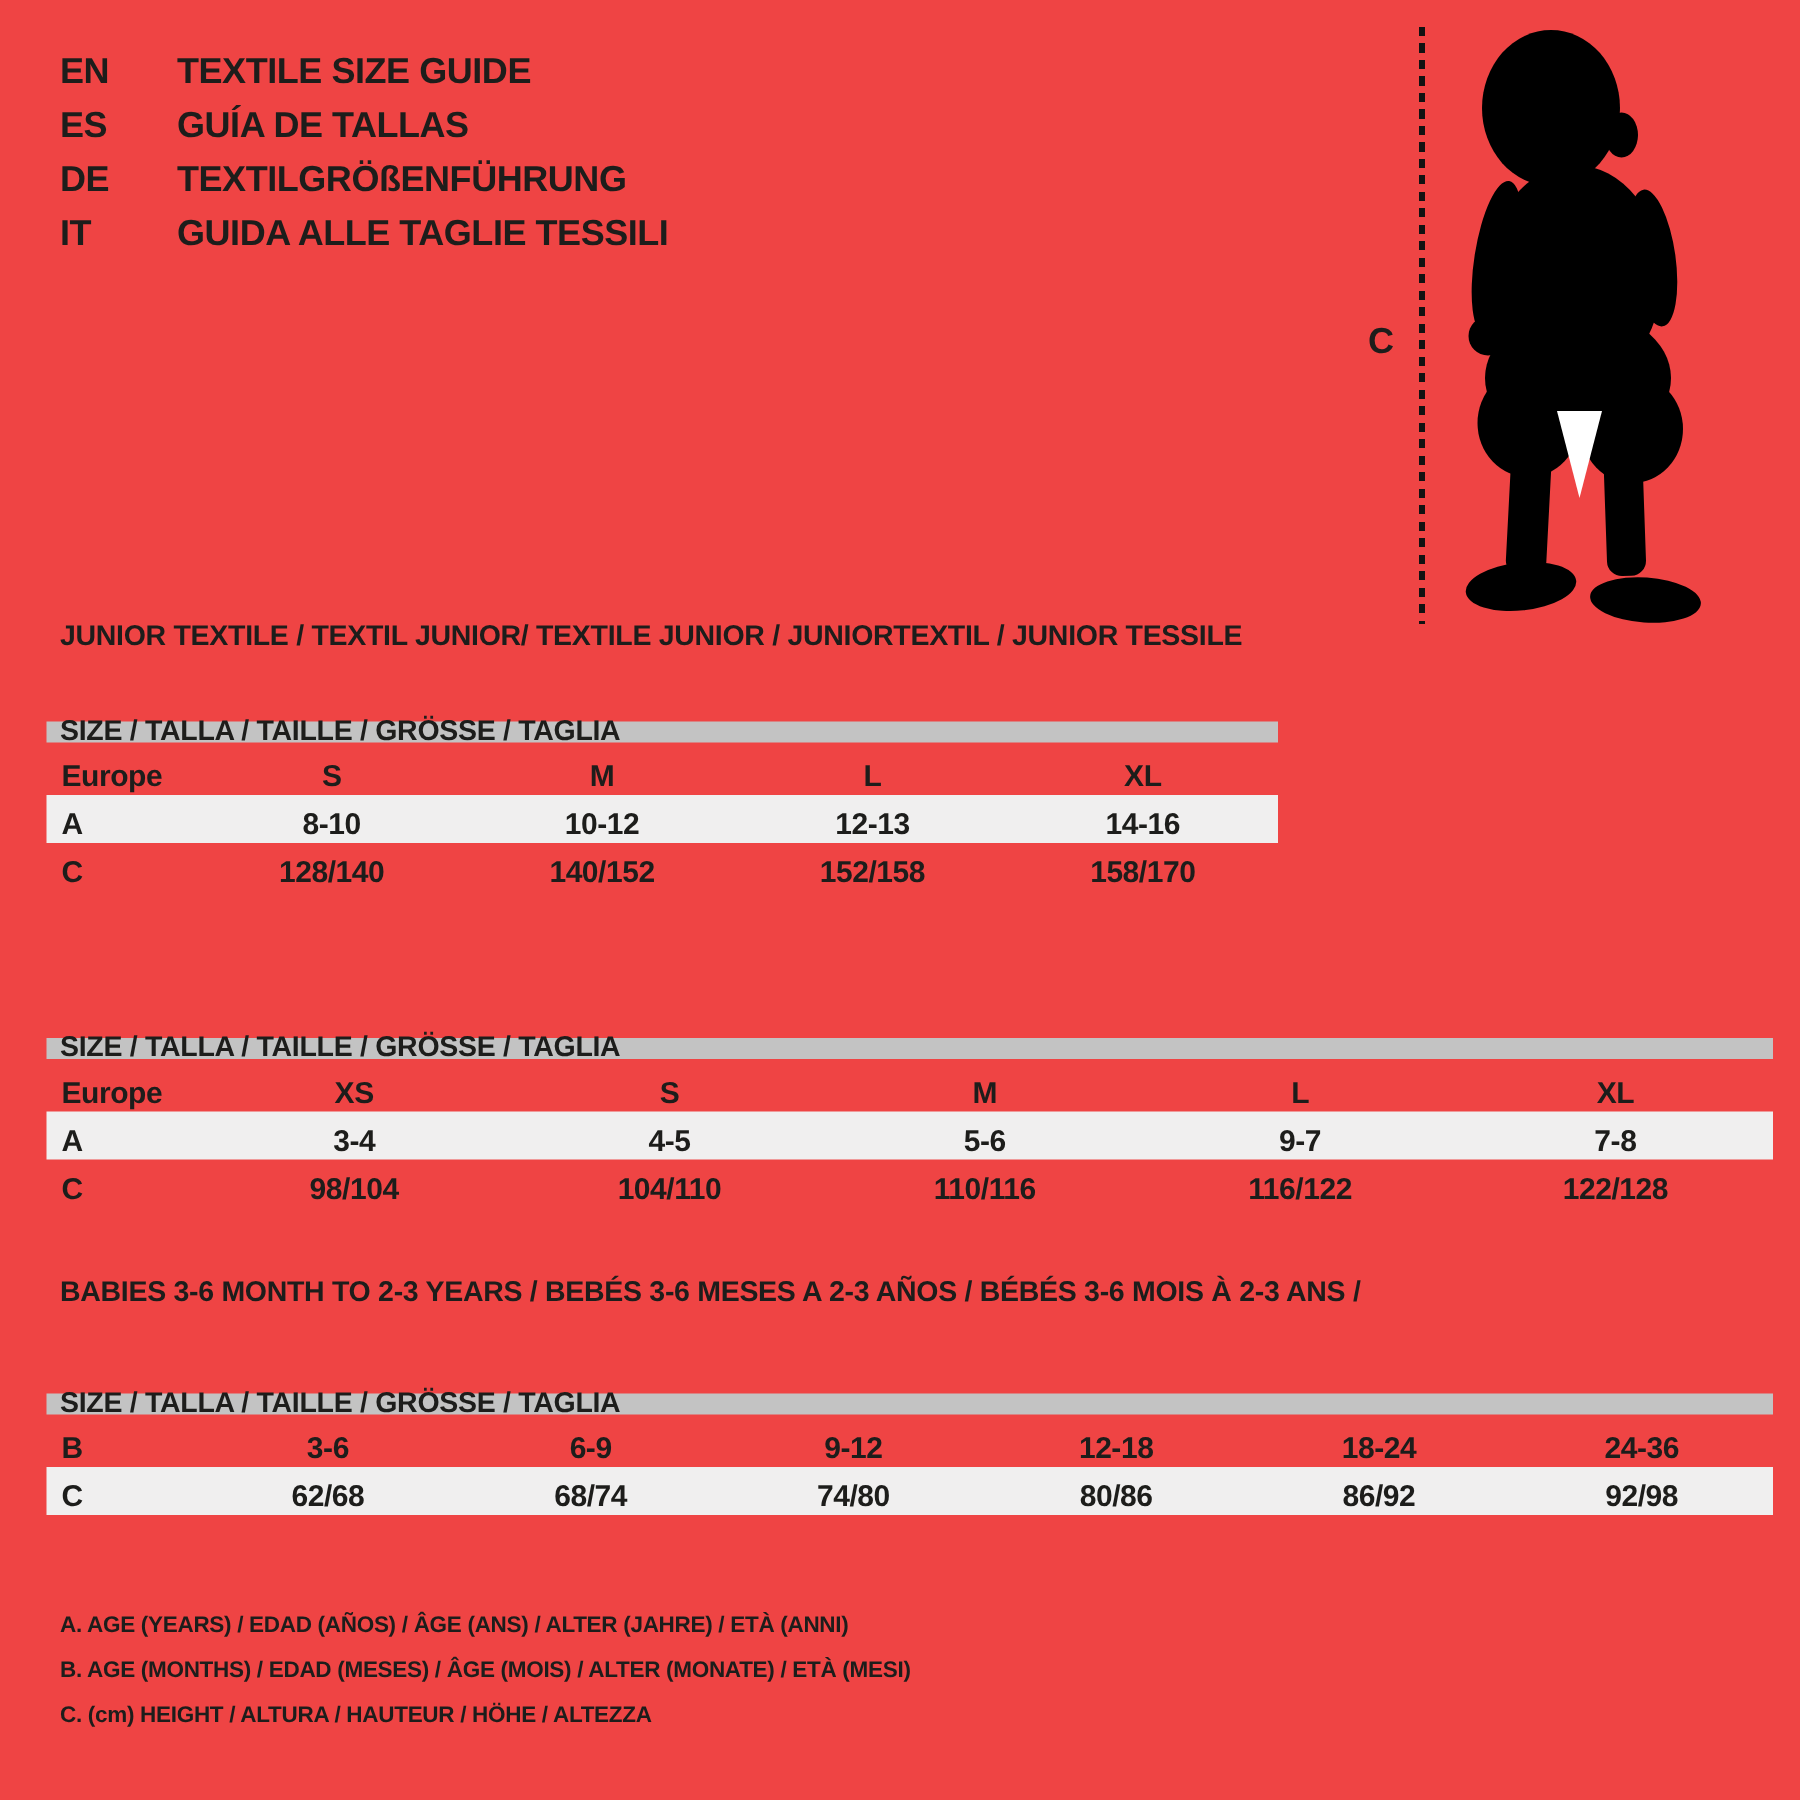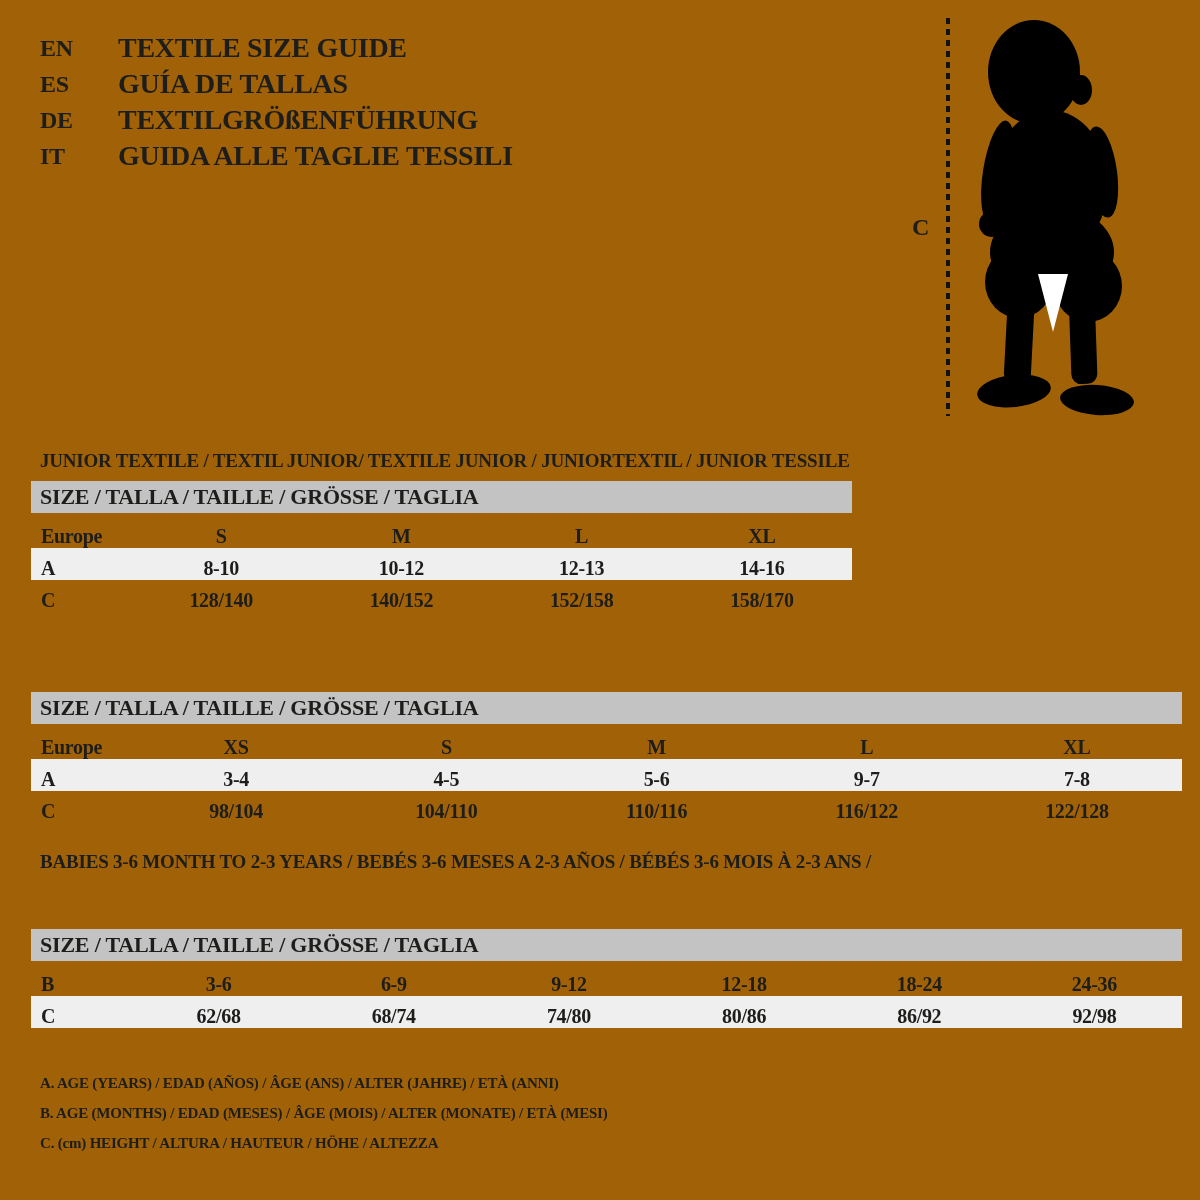--- a/index.html
+++ b/index.html
@@ -1,50 +1,50 @@
 <!DOCTYPE html>
 <html><head>
 <meta charset="utf-8">
 <style>
   html,body{margin:0;padding:0;background:#ffffff;}
   .page{
     position:relative;
     width:1200px;height:1200px;
-    background:#a16207;
-    font-family:Liberation Serif, serif;
+    background:#ef4444;
+    font-family:Liberation Sans, sans-serif;
     color:#1d1d1b;
     overflow:hidden;
   }
   
   .langs{position:absolute;left:40px;top:30px;}
   .lang-row{display:flex;height:36px;align-items:center;}
   .lang-code{width:78px;font-size:24px;font-weight:bold;letter-spacing:-0.3px;}
-  .lang-label{font-size:28px;font-weight:bold;letter-spacing:-0.3px;}
+  .lang-label{font-size:24px;font-weight:bold;letter-spacing:-0.3px;}
   
   .dash-line{
     position:absolute;left:946px;top:18px;width:4px;height:398px;
     background:repeating-linear-gradient(to bottom,#121212 0 6px,transparent 6px 11px);
   }
   .c-marker{position:absolute;left:912px;top:214px;font-size:24px;font-weight:bold;}
   .figure{position:absolute;left:962px;top:14px;width:178px;height:406px;}
   
   .sec-title{
     position:absolute;left:40px;
     font-size:19px;font-weight:bold;letter-spacing:-0.2px;white-space:nowrap;
   }
   .sec-title .subscript{font-size:12px;font-weight:bold;}
   .sec-title.two-line{white-space:normal;line-height:30px;width:960px;}
   
   .table{position:absolute;left:31px;}
   .table.w-junior{width:821px;}
   .table.w-wide{width:1151px;}
   .thead{
-    height:32px;margin-bottom:3px;background:#c3c3c3;
+    height:14px;margin-bottom:3px;background:#c3c3c3;
     display:flex;align-items:center;padding-left:9px;box-sizing:border-box;
-    font-size:22px;font-weight:bold;letter-spacing:-0.2px;
+    font-size:19px;font-weight:bold;letter-spacing:-0.2px;
   }
   .trow{display:flex;height:32px;align-items:flex-end;}
   .trow.zebra{background:#f0efef;}
   .tlabel{
     width:100px;flex:0 0 100px;padding-left:10px;box-sizing:border-box;
     font-size:20px;font-weight:bold;letter-spacing:-0.3px;
   }
   .tcell{
     flex:1;text-align:center;
     font-size:20px;font-weight:bold;letter-spacing:-0.3px;
@@ -104,21 +104,21 @@
         <rect x="108" y="276" width="26" height="94" rx="10" transform="rotate(-2 121 322)"></rect>
 
         <ellipse cx="52" cy="377" rx="37" ry="16" transform="rotate(-6 52 377)"></ellipse>
         <ellipse cx="135" cy="386" rx="37" ry="15" transform="rotate(4 135 386)"></ellipse>
       </g>
 
       <polygon points="91,318 76,260 106,260" fill="#ffffff"></polygon>
     </svg>
   </div>
 
-  <div class="sec-title" style="top:414px;margin-top:36px;">JUNIOR TEXTILE / TEXTIL JUNIOR/ TEXTILE JUNIOR / JUNIORTEXTIL / JUNIOR TESSILE</div>
+  <div class="sec-title" style="top:414px;">JUNIOR TEXTILE / TEXTIL JUNIOR/ TEXTILE JUNIOR / JUNIORTEXTIL / JUNIOR TESSILE</div>
   <div class="table w-junior" style="top:481px;">
     <div class="thead">SIZE / TALLA / TAILLE / GRÖSSE / TAGLIA</div>
     <div class="trow">
       <span class="tlabel">Europe</span>
       <span class="tcell">S</span>
       <span class="tcell">M</span>
       <span class="tcell">L</span>
       <span class="tcell">XL</span>
     </div>
     <div class="trow zebra">

